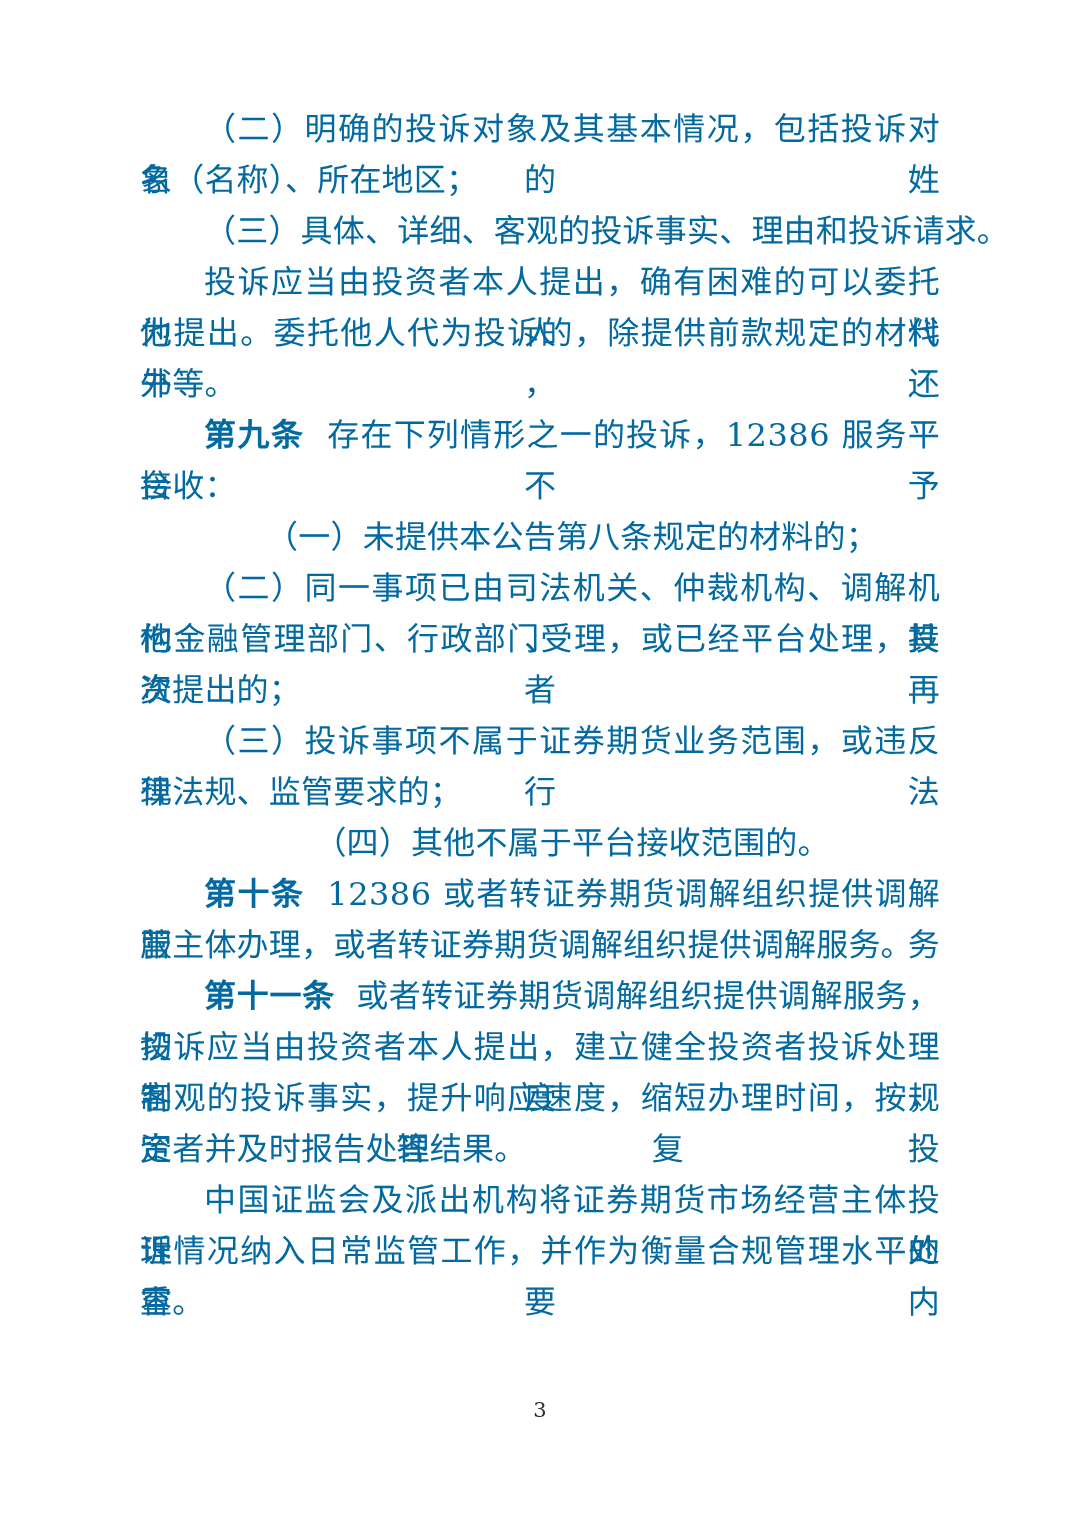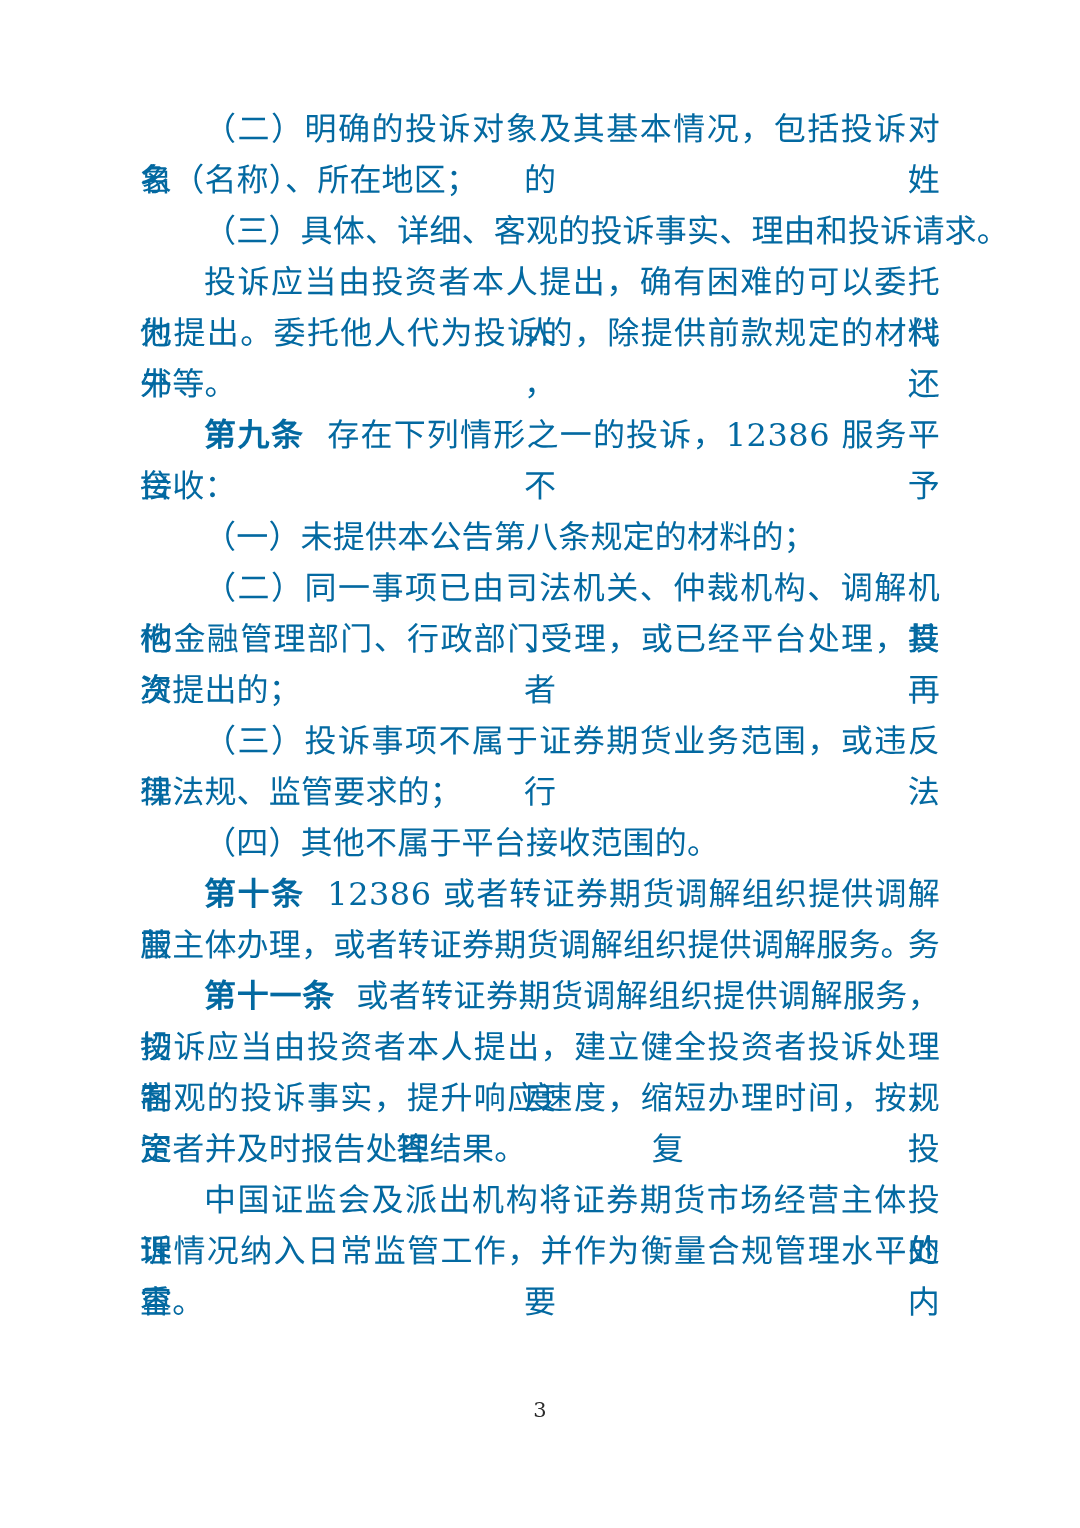--- a/index.html
+++ b/index.html
@@ -34,20 +34,21 @@
     color: #0369a1;
     white-space: nowrap;
     letter-spacing: 0.2px;
     font-family: "DejaVu Serif", "Liberation Serif", serif;
     -webkit-font-smoothing: antialiased;
   }
 
   
   .line.indent {
     text-indent: 64px;
+    text-align: center;
   }
 
   
   .line.just {
     white-space: normal;
     text-align: justify;
     text-align-last: justify;
     width: 800px;
   }
 

